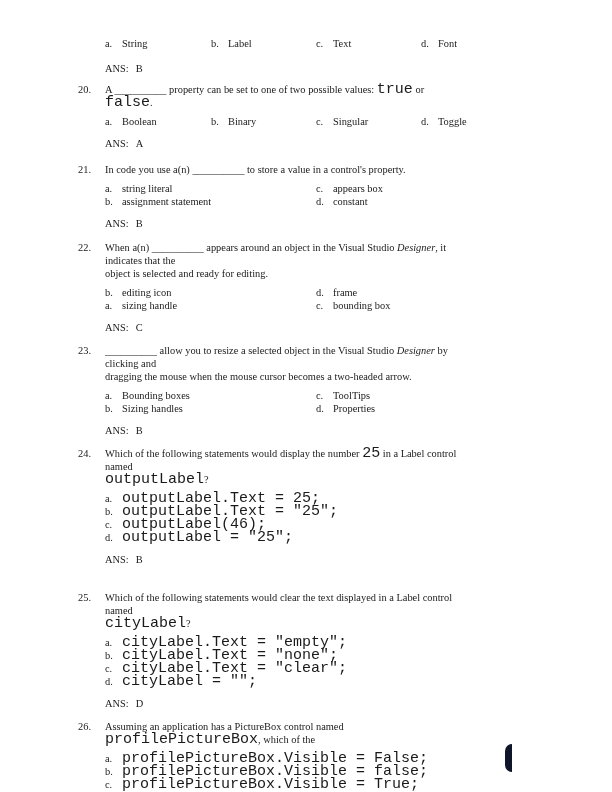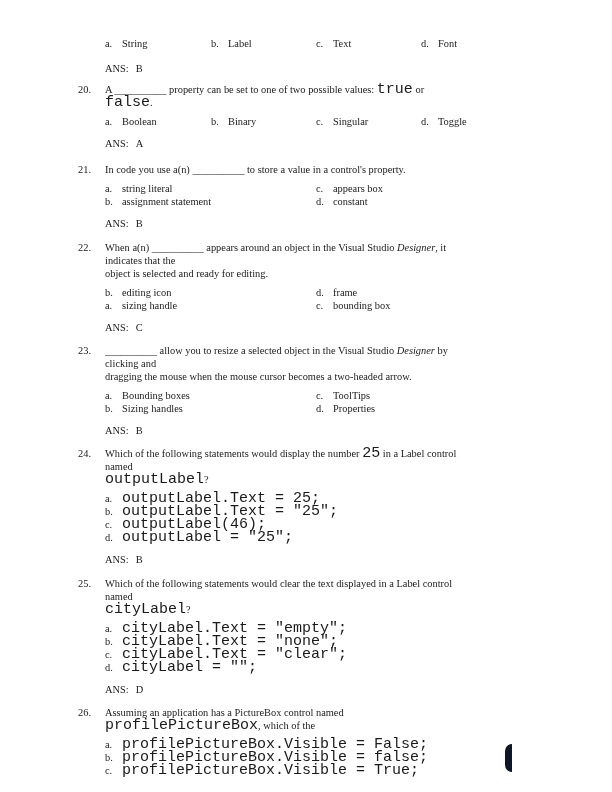--- a/index.html
+++ b/index.html
@@ -45,21 +45,21 @@
   .ans { margin-top:9px; margin-left:27px; line-height:13px; }
   .q-frag .ans { margin-top:12px; }
   .ans-val { margin-left:7px; }
 
   
   .q-q20 { margin-top:8px; }
   .q-q21 { margin-top:13px; }
   .q-q22 { margin-top:11px; }
   .q-q23 { margin-top:10px; }
   .q-q24 { margin-top:10px; }
-  .q-q25 { margin-top:11px; }
+  .q-q25 { margin-top:25px; }
   .q-q26 { margin-top:10px; }
 
   
   .studyxy {
     position:absolute; left:505px; top:744px;
     width:89px; height:28px;
     border-radius:7px;
     display:flex; align-items:flex-start;
     padding:0 9px;
     font-family:"Liberation Sans", sans-serif;

